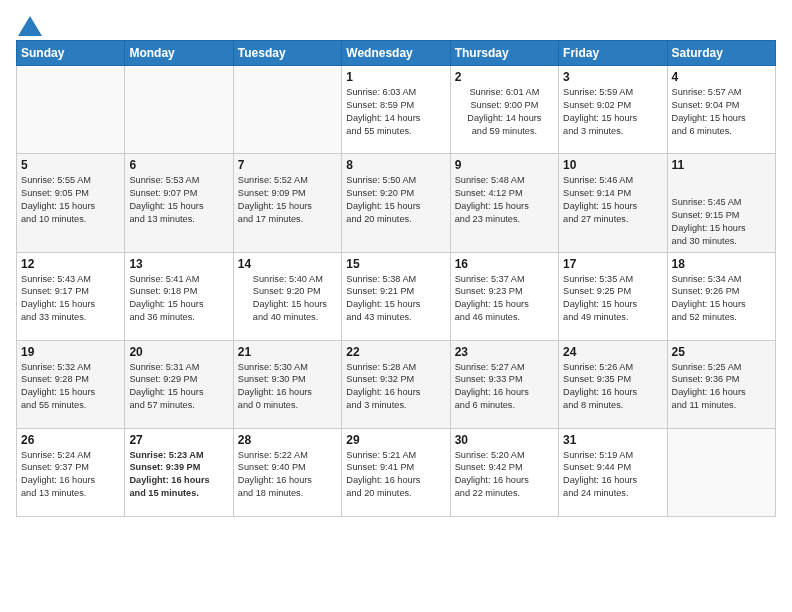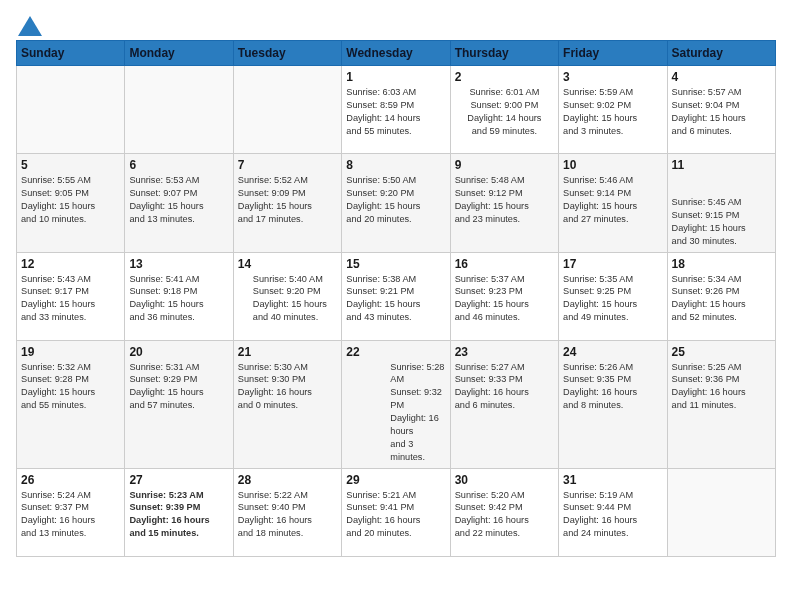--- a/index.html
+++ b/index.html
@@ -51,21 +51,21 @@
       font-size: 14px;
       color: #333;
     }
     .calendar {
       width: 100%;
       border-collapse: collapse;
       table-layout: fixed;
     }
     .calendar th {
       background: #2a7cbf;
-      color: #0f172a;
+      color: #ffffff;
       font-size: 12px;
       font-weight: bold;
       padding: 5px 4px;
       text-align: left;
       border: 1px solid #1a6aaf;
     }
     .calendar td {
       border: 1px solid #ccc;
       vertical-align: top;
       padding: 4px 4px 4px 4px;
@@ -184,21 +184,21 @@
           <td>
             <span class="day-number">8</span>
             <div class="day-info" style="white-space: pre-line;">Sunrise: 5:50 AM
 Sunset: 9:20 PM
 Daylight: 15 hours
 and 20 minutes.</div>
           </td>
           <td>
             <span class="day-number">9</span>
             <div class="day-info" style="white-space: pre-line;">Sunrise: 5:48 AM
-Sunset: 9:12 PM
+Sunset: 4:12 PM
 Daylight: 15 hours
 and 23 minutes.</div>
           </td>
           <td>
             <span class="day-number">10</span>
             <div class="day-info" style="white-space: pre-line;">Sunrise: 5:46 AM
 Sunset: 9:14 PM
 Daylight: 15 hours
 and 27 minutes.</div>
           </td>
@@ -278,21 +278,21 @@
           </td>
           <td>
             <span class="day-number">21</span>
             <div class="day-info" style="white-space: pre-line;">Sunrise: 5:30 AM
 Sunset: 9:30 PM
 Daylight: 16 hours
 and 0 minutes.</div>
           </td>
           <td>
             <span class="day-number">22</span>
-            <div class="day-info" style="white-space: pre-line; margin-left: 44px;">Sunrise: 5:28 AM
+            <div class="day-info" style="white-space: pre-line;">Sunrise: 5:28 AM
 Sunset: 9:32 PM
 Daylight: 16 hours
 and 3 minutes.</div>
           </td>
           <td>
             <span class="day-number">23</span>
             <div class="day-info" style="white-space: pre-line;">Sunrise: 5:27 AM
 Sunset: 9:33 PM
 Daylight: 16 hours
 and 6 minutes.</div>

